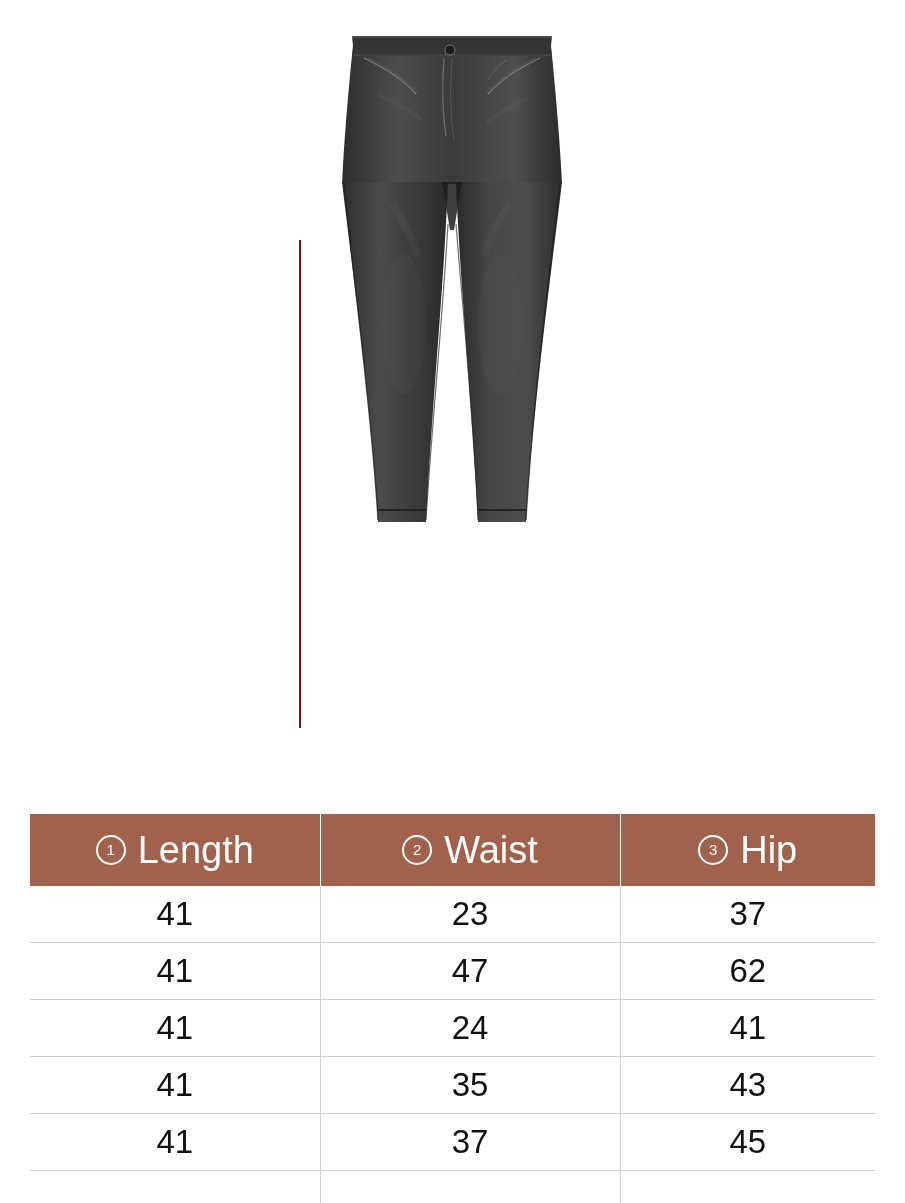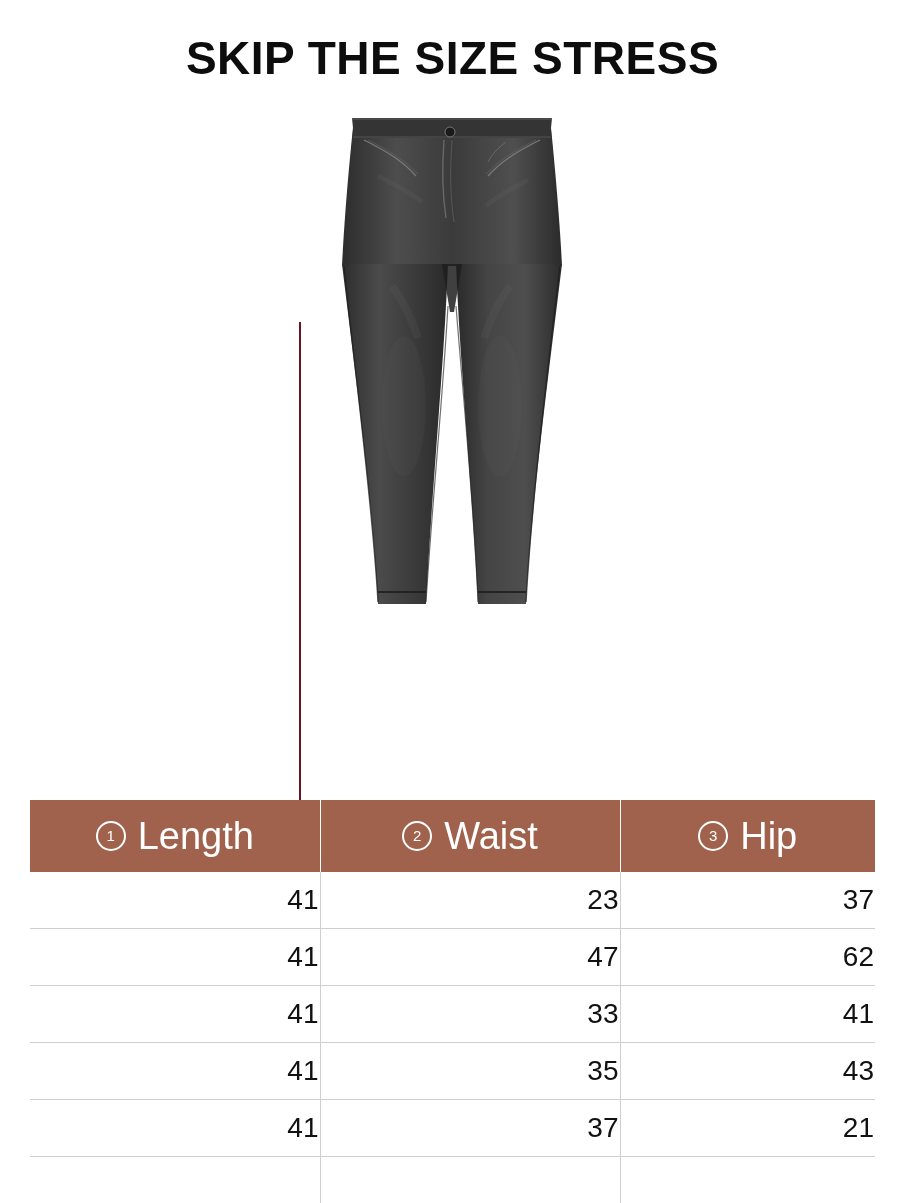--- a/index.html
+++ b/index.html
@@ -124,22 +124,22 @@
     border: 2px solid #ffffff;
     color: #ffffff;
     font-size: 15px;
     line-height: 26px;
     text-align: center;
     display: inline-block;
     font-weight: 400;
     flex: 0 0 auto;
   }
   .size-table td {
-    font-size: 28px;
-    text-align: right;
+    font-size: 33px;
+    text-align: center;
     height: 54px;
     border-bottom: 1px solid #cfcfcf;
     border-right: 1px solid #cfcfcf;
     color: #111111;
     font-weight: 400;
   }
   .size-table td:last-child { border-right: none; }
   .size-table tbody tr:first-child td { border-top: none; }
   .size-table .spacer-row td {
     height: 48px;
@@ -147,21 +147,20 @@
   }
   .col-length { width: 290px; }
   .col-waist { width: 300px; }
   .col-hip { width: 255px; }
 </style>
 </head>
 <body>
 
 <div class="page">
 
-  <h1 class="headline">SKIP THE SIZE STRESS</h1>
 
   <div class="product-area">
 
     <div class="waist-guide">
       <span class="left-seg"></span>
       <span class="right-seg"></span>
     </div>
 
     <div class="length-guide"></div>
 
@@ -269,32 +268,32 @@
         <td>23</td>
         <td>37</td>
       </tr>
       <tr>
         <td>41</td>
         <td>47</td>
         <td>62</td>
       </tr>
       <tr>
         <td>41</td>
-        <td>33</td>
+        <td>24</td>
         <td>41</td>
       </tr>
       <tr>
         <td>41</td>
         <td>35</td>
         <td>43</td>
       </tr>
       <tr>
         <td>41</td>
         <td>37</td>
-        <td>21</td>
+        <td>45</td>
       </tr>
       <tr class="spacer-row">
         <td></td>
         <td></td>
         <td></td>
       </tr>
     </tbody>
   </table>
 
 </div>

